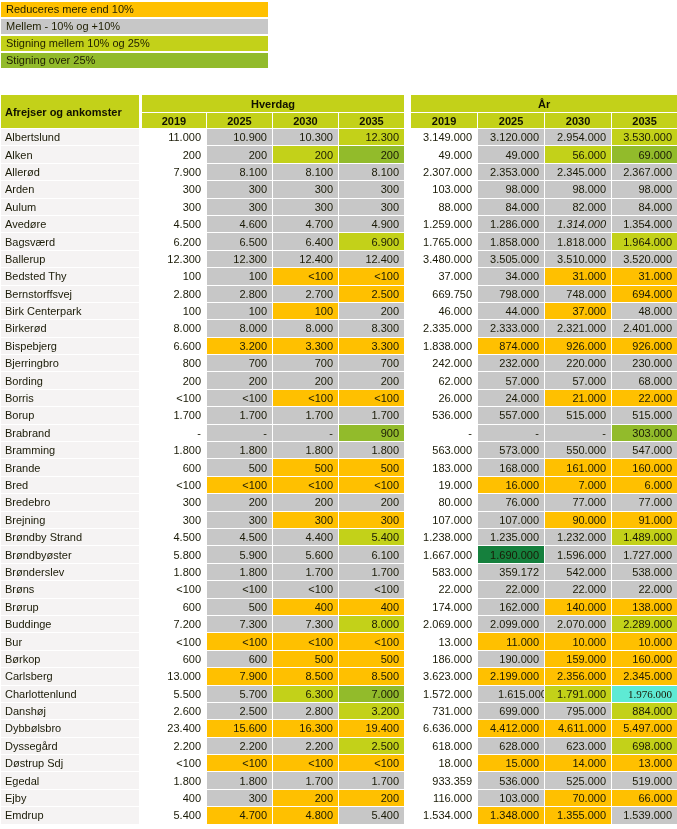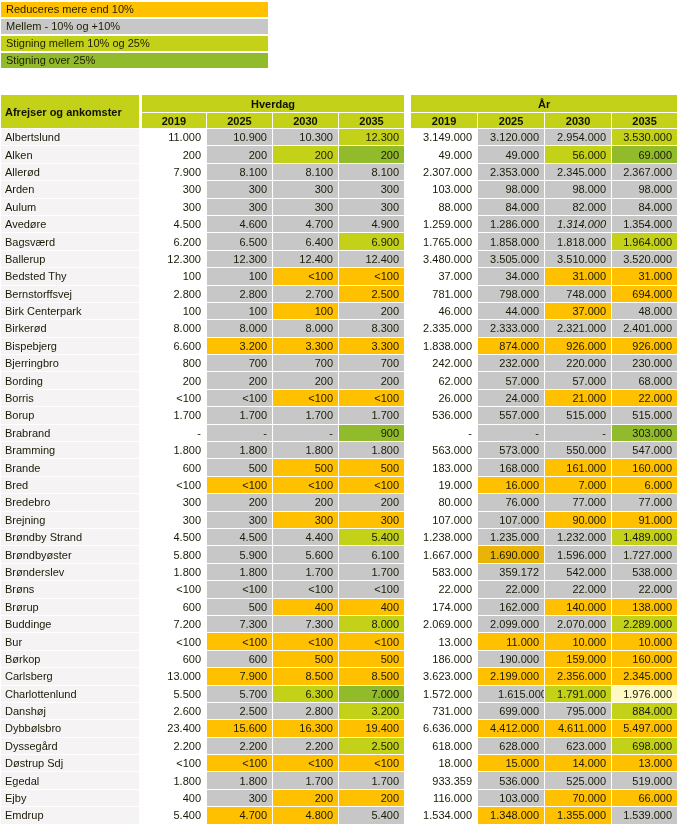--- a/index.html
+++ b/index.html
@@ -209,21 +209,21 @@
         <td class="num" style="background: rgb(255, 192, 0);">31.000</td>
         <td class="num" style="background: rgb(255, 192, 0);">31.000</td>
       </tr>
       <tr>
         <td class="station">Bernstorffsvej</td>
         <td class="num" style="background: rgb(255, 255, 255);">2.800</td>
         <td class="num" style="background: rgb(199, 199, 199);">2.800</td>
         <td class="num" style="background: rgb(199, 199, 199);">2.700</td>
         <td class="num" style="background: rgb(255, 192, 0);">2.500</td>
         <td class="gapcol"></td>
-        <td class="num" style="background: rgb(255, 255, 255);">781.000</td>
+        <td class="num" style="background: rgb(255, 255, 255);">669.750</td>
         <td class="num" style="background: rgb(199, 199, 199);">798.000</td>
         <td class="num" style="background: rgb(199, 199, 199);">748.000</td>
         <td class="num" style="background: rgb(255, 192, 0);">694.000</td>
       </tr>
       <tr>
         <td class="station">Birk Centerpark</td>
         <td class="num" style="background: rgb(255, 255, 255);">100</td>
         <td class="num" style="background: rgb(199, 199, 199);">100</td>
         <td class="num" style="background: rgb(255, 192, 0);">100</td>
         <td class="num" style="background: rgb(199, 199, 199);">200</td>
@@ -390,21 +390,21 @@
         <td class="num" style="background: rgb(195, 209, 25);">1.489.000</td>
       </tr>
       <tr>
         <td class="station">Brøndbyøster</td>
         <td class="num" style="background: rgb(255, 255, 255);">5.800</td>
         <td class="num" style="background: rgb(199, 199, 199);">5.900</td>
         <td class="num" style="background: rgb(199, 199, 199);">5.600</td>
         <td class="num" style="background: rgb(199, 199, 199);">6.100</td>
         <td class="gapcol"></td>
         <td class="num" style="background: rgb(255, 255, 255);">1.667.000</td>
-        <td class="num" style="background: #eab308;">1.690.000</td>
+        <td class="num" style="background: #15803d;">1.690.000</td>
         <td class="num" style="background: rgb(199, 199, 199);">1.596.000</td>
         <td class="num" style="background: rgb(199, 199, 199);">1.727.000</td>
       </tr>
       <tr>
         <td class="station">Brønderslev</td>
         <td class="num" style="background: rgb(255, 255, 255);">1.800</td>
         <td class="num" style="background: rgb(199, 199, 199);">1.800</td>
         <td class="num" style="background: rgb(199, 199, 199);">1.700</td>
         <td class="num" style="background: rgb(199, 199, 199);">1.700</td>
         <td class="gapcol"></td>
@@ -488,21 +488,21 @@
       <tr>
         <td class="station">Charlottenlund</td>
         <td class="num" style="background: rgb(255, 255, 255);">5.500</td>
         <td class="num" style="background: rgb(199, 199, 199);">5.700</td>
         <td class="num" style="background: rgb(195, 209, 25);">6.300</td>
         <td class="num" style="background: rgb(146, 187, 43);">7.000</td>
         <td class="gapcol"></td>
         <td class="num" style="background: rgb(255, 255, 255);">1.572.000</td>
         <td class="num" style="background: rgb(199, 199, 199); padding-left: 20px;">1.615.000</td>
         <td class="num" style="background: rgb(195, 209, 25);">1.791.000</td>
-        <td class="num" style="background: #fef9c3;">1.976.000</td>
+        <td class="num" style="background: #5eead4; font-family: Liberation Serif, serif;">1.976.000</td>
       </tr>
       <tr>
         <td class="station">Danshøj</td>
         <td class="num" style="background: rgb(255, 255, 255);">2.600</td>
         <td class="num" style="background: rgb(199, 199, 199);">2.500</td>
         <td class="num" style="background: rgb(199, 199, 199);">2.800</td>
         <td class="num" style="background: rgb(195, 209, 25);">3.200</td>
         <td class="gapcol"></td>
         <td class="num" style="background: rgb(255, 255, 255);">731.000</td>
         <td class="num" style="background: rgb(199, 199, 199);">699.000</td>

